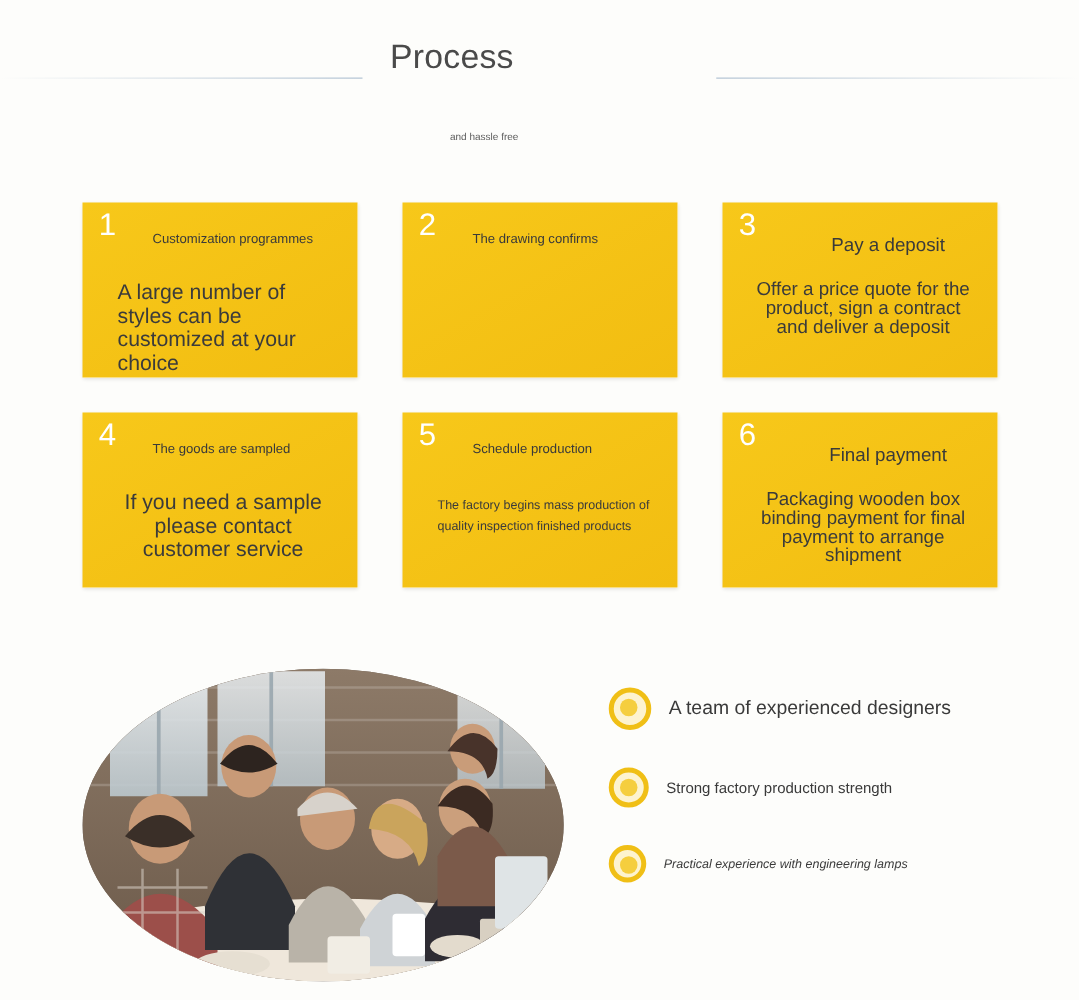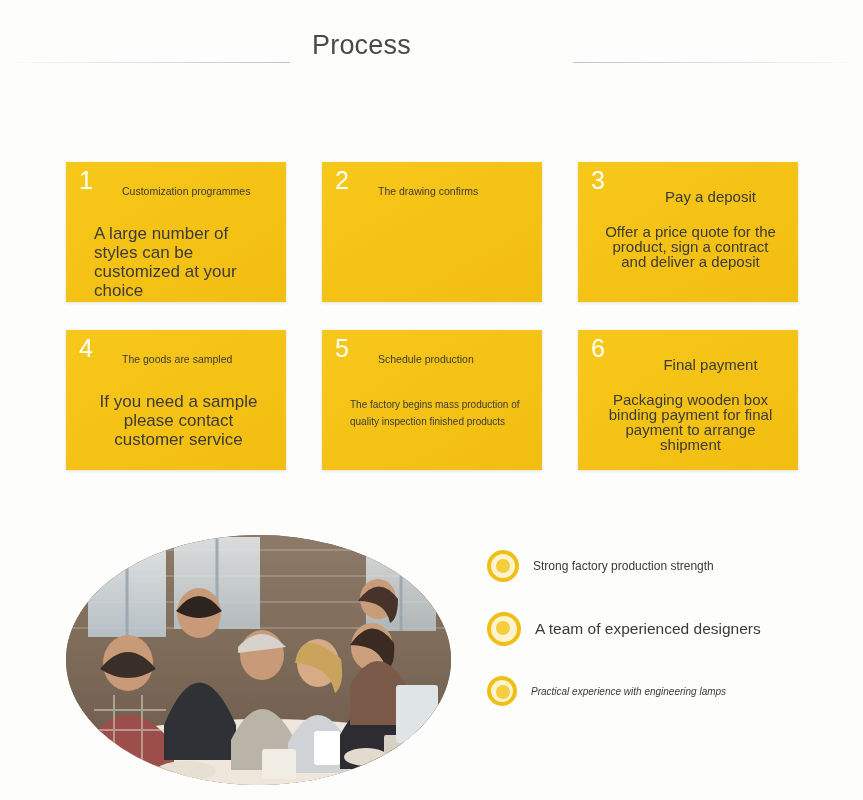--- a/index.html
+++ b/index.html
@@ -201,20 +201,21 @@
 </head>
 <body>
 
 <div class="header">
   <div class="rule rule-left"></div>
   <div class="rule rule-right"></div>
   <div class="title">
     <div>Process</div>
   </div>
   <div class="subtitle">
+    <div>and hassle free</div>
   </div>
 </div>
 
 <div class="grid">
   <div class="row">
 
     <div class="card">
       <div class="num">1</div>
       <div class="head">Customization programmes</div>
       <div class="body">A large number of styles can be customized at your choice</div>
@@ -329,27 +330,27 @@
         <rect x="196" y="214" width="34" height="30" rx="3" fill="#f1ede4"></rect>
         <ellipse cx="300" cy="222" rx="22" ry="9" fill="#e3dbcd"></ellipse>
         <rect x="318" y="200" width="18" height="26" rx="2" fill="#d8d0c2"></rect>
         <ellipse cx="120" cy="236" rx="30" ry="10" fill="#e6dfd2"></ellipse>
         <rect x="330" y="150" width="42" height="58" rx="3" fill="#dfe4e6"></rect>
       </g>
     </svg>
   </div>
 
   <div class="bullets">
+    <div class="bullet b1">
+      <span class="ring"></span>
+      <span class="txt">A team of experienced designers</span>
+    </div>
     <div class="bullet b2">
       <span class="ring"></span>
       <span class="txt">Strong factory production strength</span>
     </div>
-    <div class="bullet b1">
-      <span class="ring"></span>
-      <span class="txt">A team of experienced designers</span>
-    </div>
     <div class="bullet b3">
       <span class="ring"></span>
       <span class="txt">Practical experience with engineering lamps</span>
     </div>
   </div>
 
 </div>
 
 </body></html>

